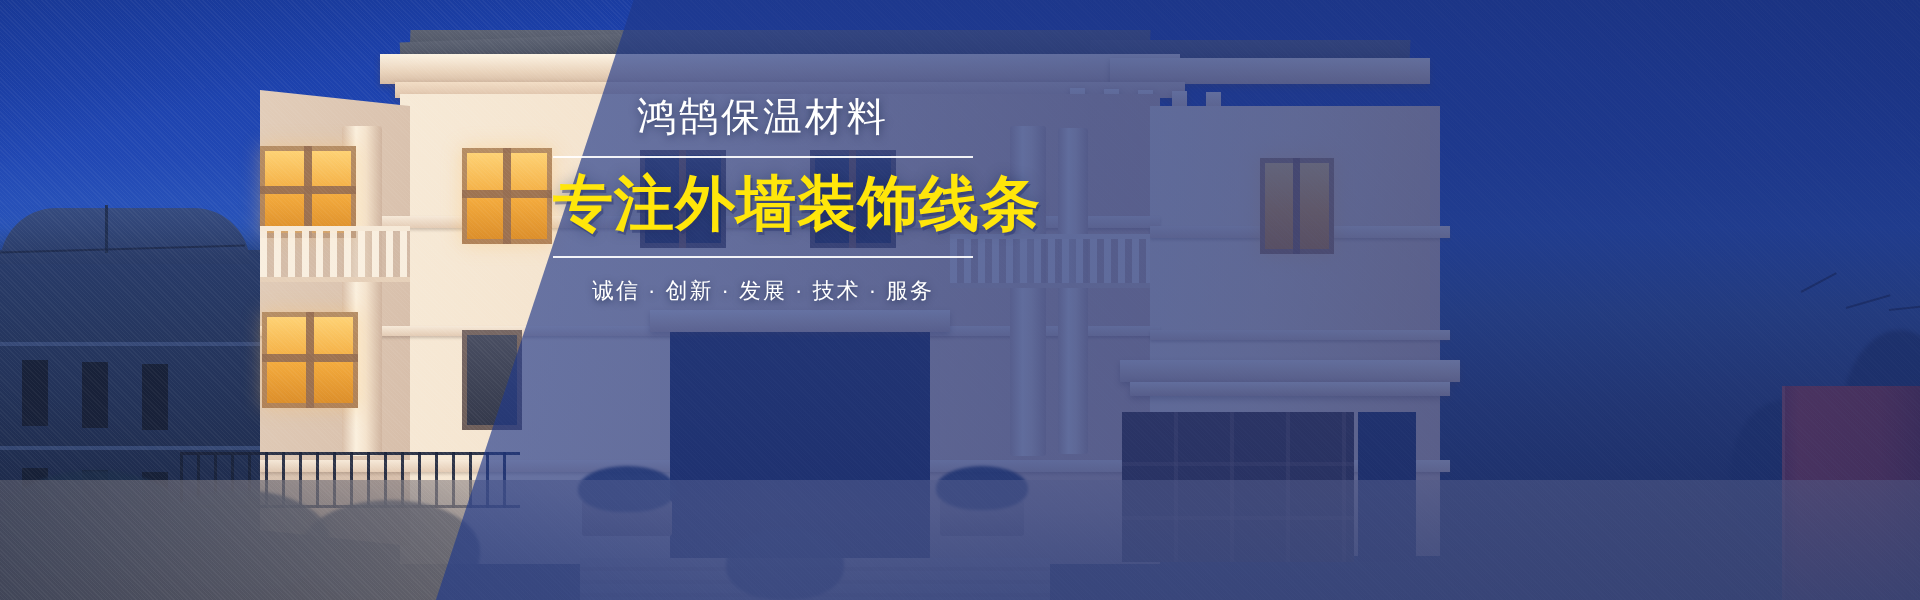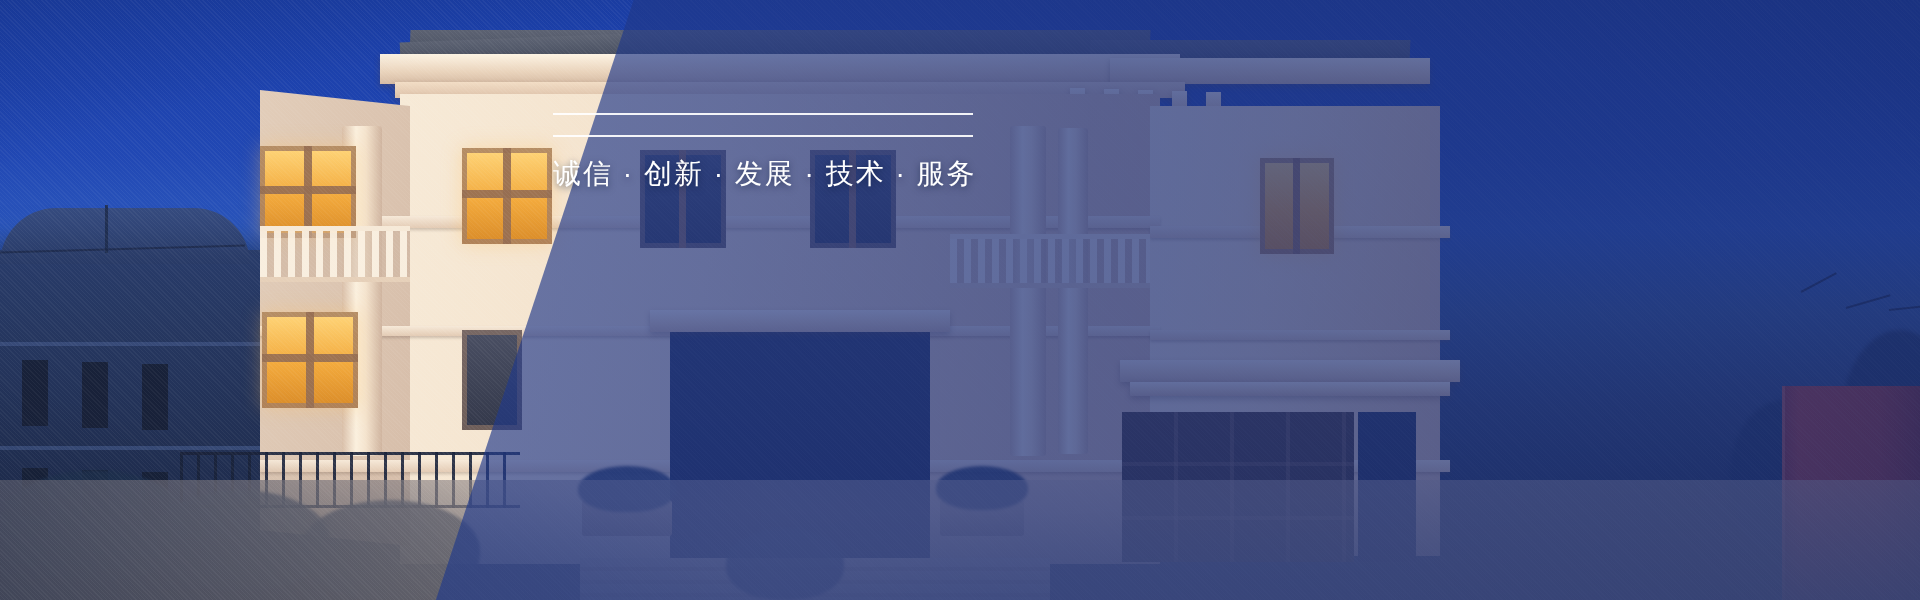--- a/index.html
+++ b/index.html
@@ -226,21 +226,21 @@
     color:#ffe60a;
     font-size: 60px;
     font-weight: 700;
     line-height: 1.07;
     letter-spacing: 1px;
     white-space: nowrap;
     text-shadow: 2px 3px 0 rgba(40,50,110,.45), 0 0 14px rgba(10,25,70,.35);
   }
   .tagline {
     color:#ffffff;
-    font-size: 28px;
+    font-size: 22px;
     font-weight: 400;
     letter-spacing: 2px;
     white-space: nowrap;
     text-shadow: 0 2px 7px rgba(8,20,50,.55);
   }
 </style>
 </head>
 <body>
 
 <div id="banner">
@@ -357,18 +357,20 @@
     <div class="ground"></div>
     <div class="ground-shade"></div>
     <div class="vignette"></div>
     <div class="halftone"></div>
   </div>
 
   <div class="overlay"></div>
   <div class="overlay-edge"></div>
 
   <div class="text-block">
+    <div class="brand">鸿鹄保温材料</div>
     <div class="rule"></div>
+    <div class="headline">专注外墙装饰线条</div>
     <div class="rule bottom"></div>
     <div class="tagline">诚信 · 创新 · 发展 · 技术 · 服务</div>
   </div>
 
 </div>
 
 </body></html>

